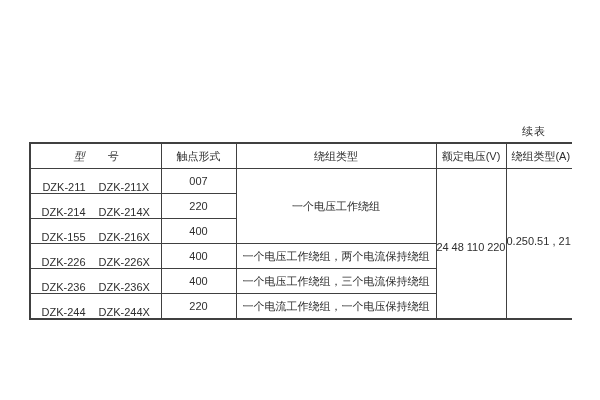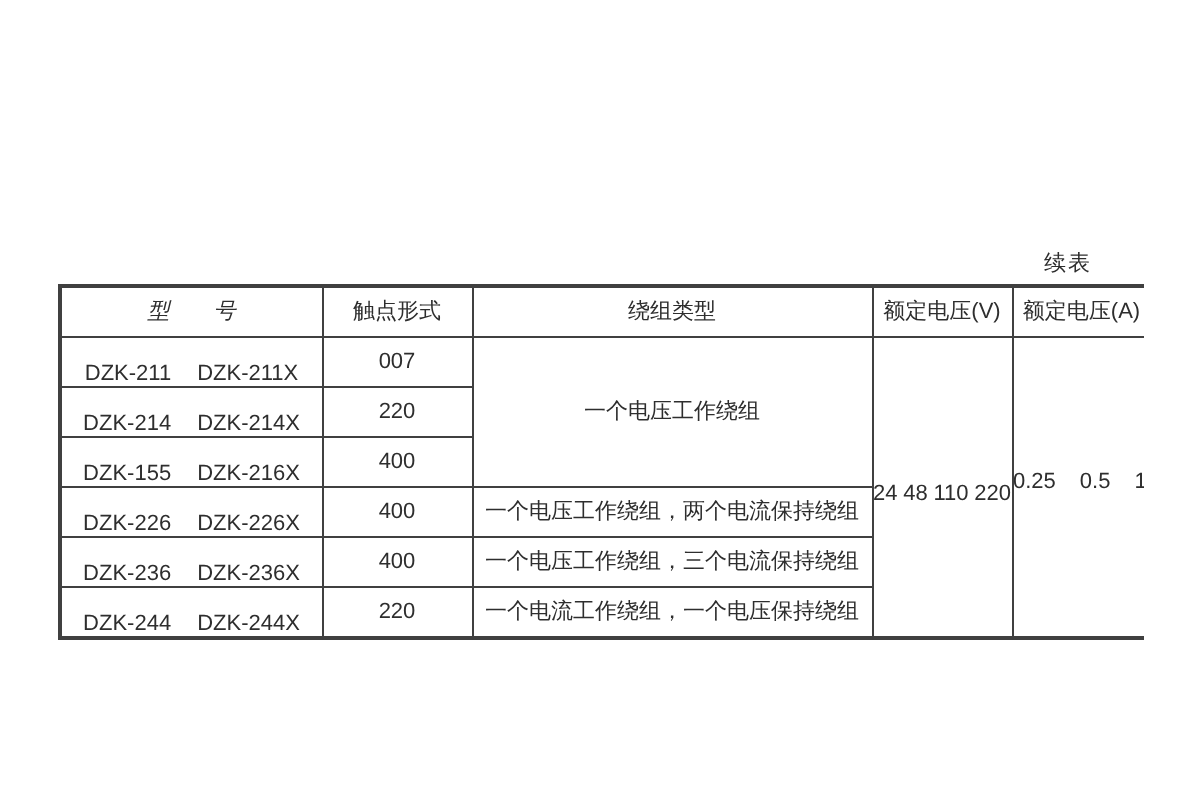--- a/index.html
+++ b/index.html
@@ -54,21 +54,21 @@
   }
   td.winding-cell { font-size: 10.5px; }
   .stack {
     display: flex;
     flex-direction: row;
     justify-content: space-between;
     align-items: center;
     height: 96px;
   }
   .stack.voltage { padding-top: 8px; }
-  .stack.current { padding-top: 3px; padding-bottom: 8px; gap: 12px; }
+  .stack.current { padding-top: 3px; padding-bottom: 8px; }
 </style>
 </head>
 <body>
 
 <div class="sheet">
 
   <div class="continued">续表</div>
 
   <table class="spec">
     <colgroup>
@@ -78,21 +78,21 @@
       <col style="width:70px">
       <col style="width:70px">
     </colgroup>
 
     <tbody>
         <tr class="hdr">
       <th class="col-model">型　　号</th>
       <th>触点形式</th>
       <th>绕组类型</th>
       <th>额定电压(V)</th>
-      <th>额定电压(A)</th>
+      <th>绕组类型(A)</th>
     </tr>
 
     <tr class="data">
       <td>
         <div class="model-pair">
           <span>DZK-211</span>
           <span>DZK-211X</span>
         </div>
       </td>
       <td>007</td>

